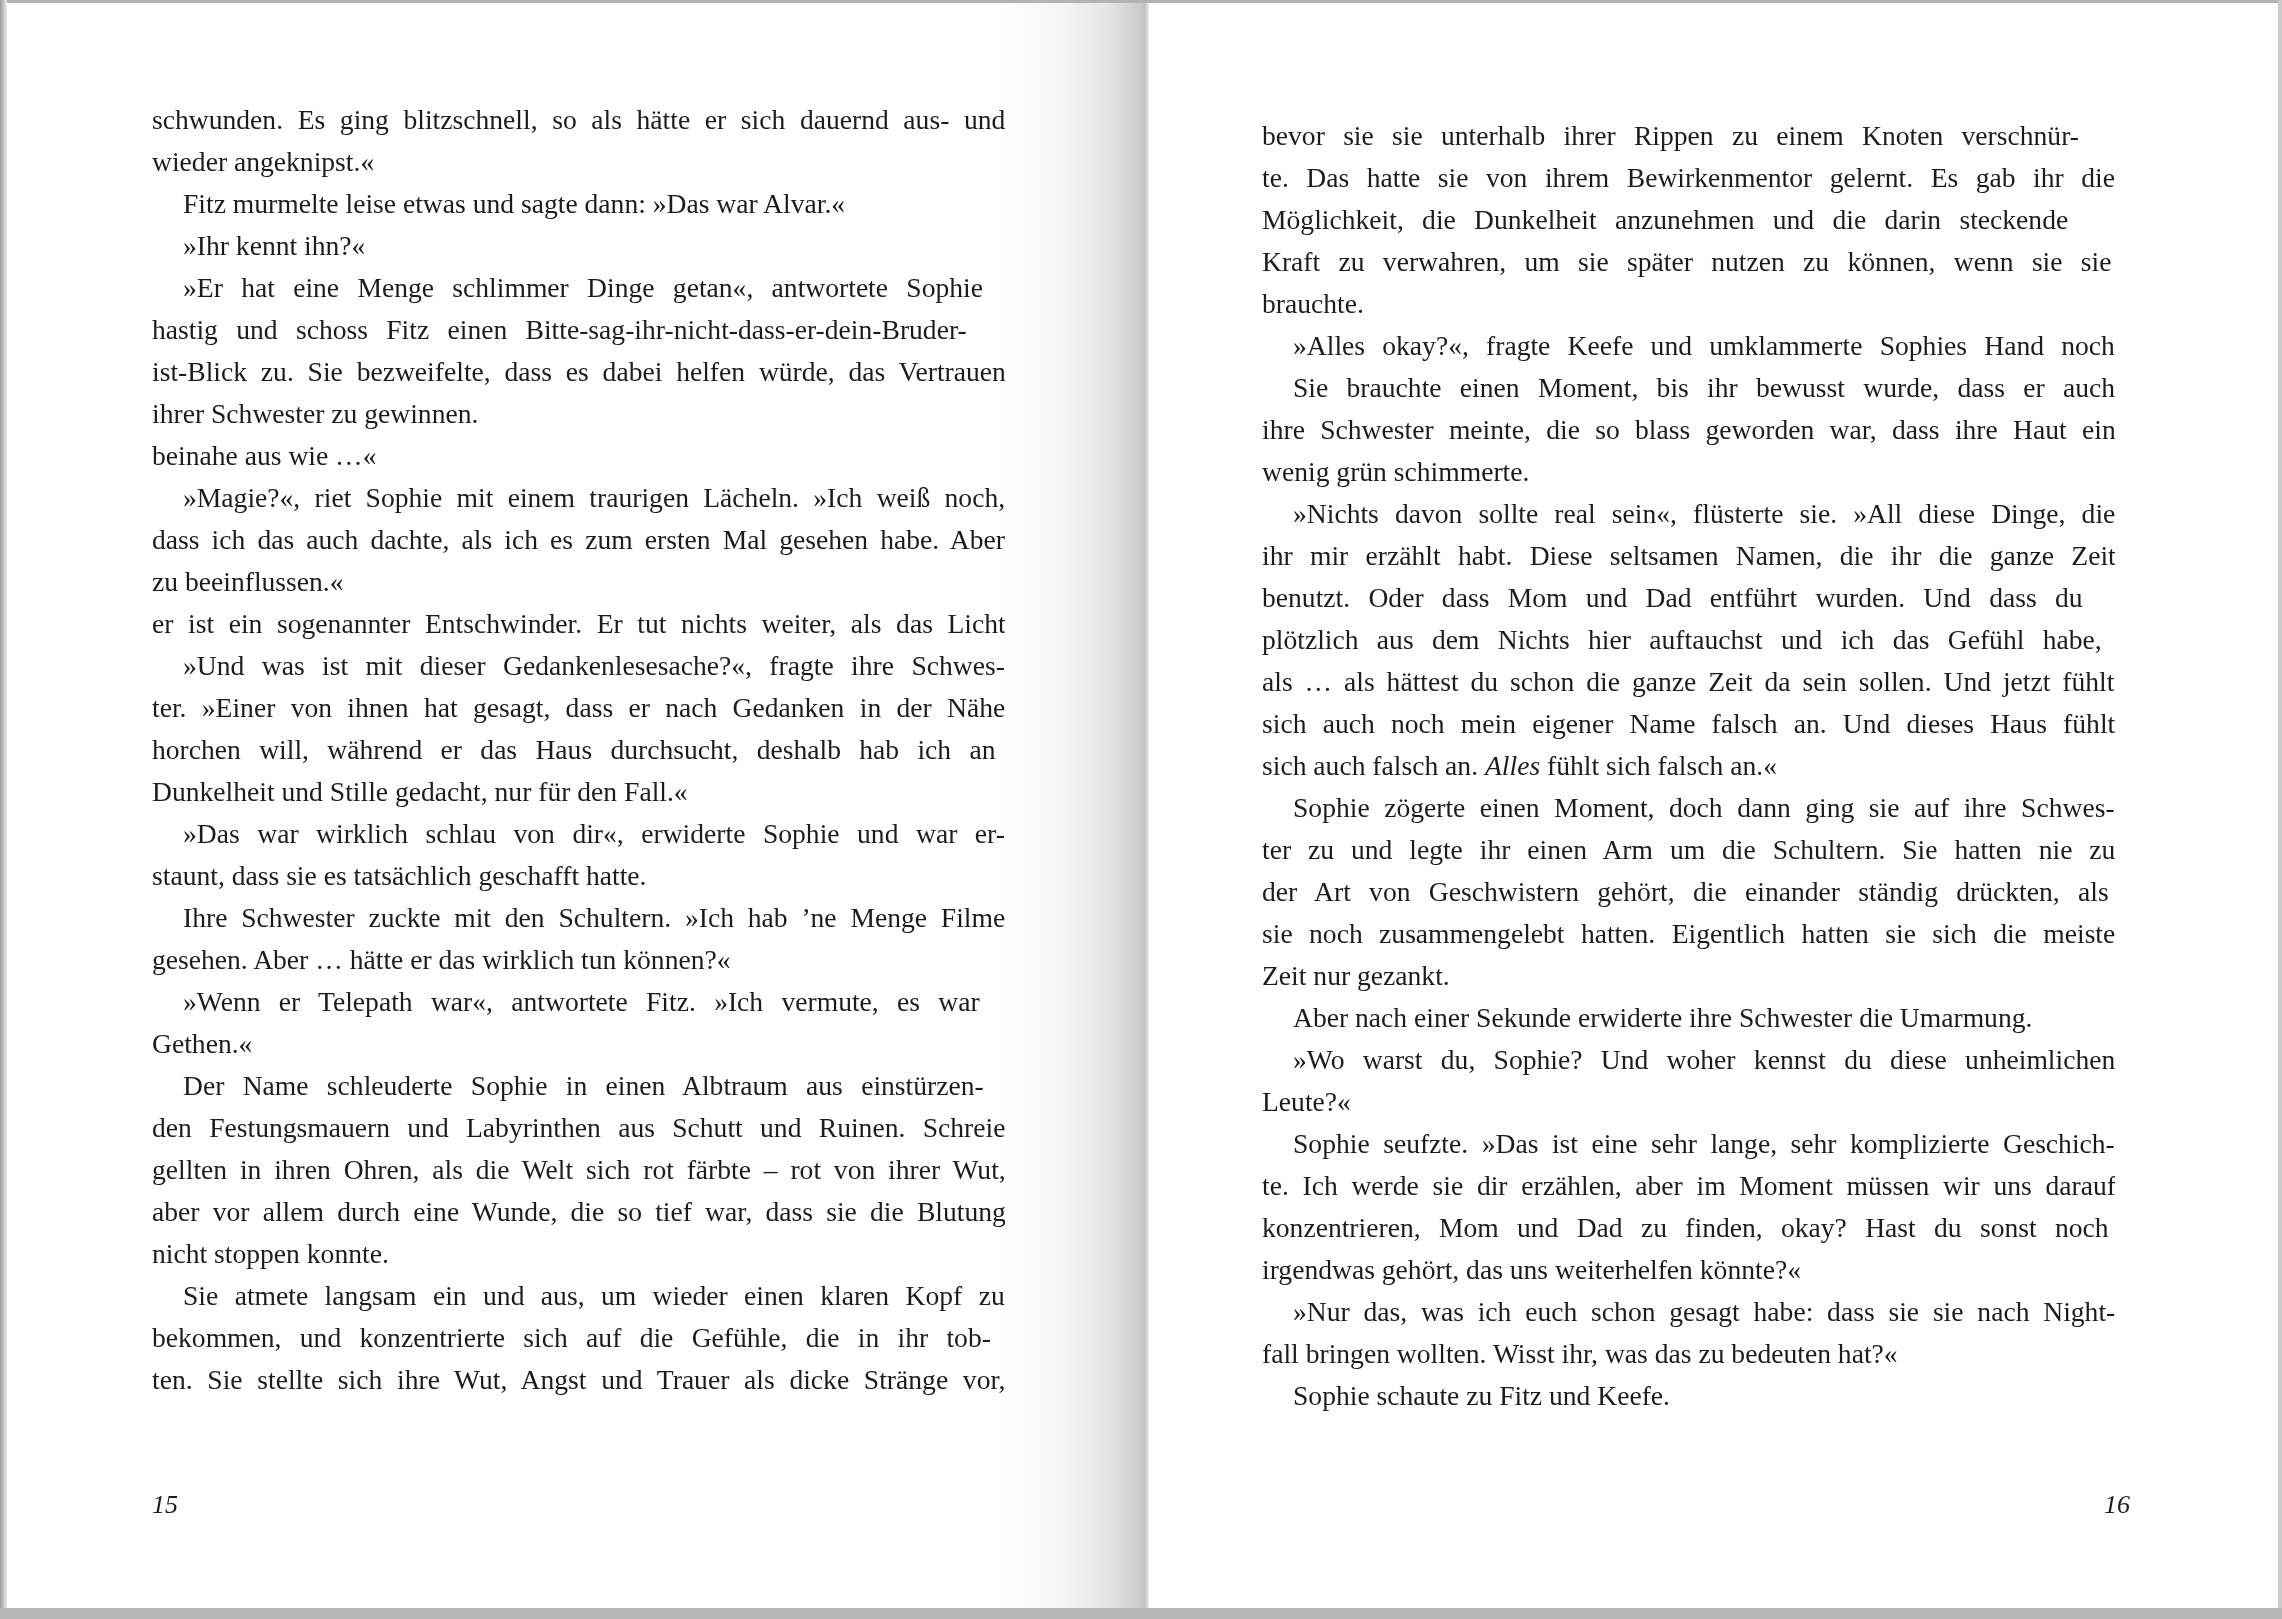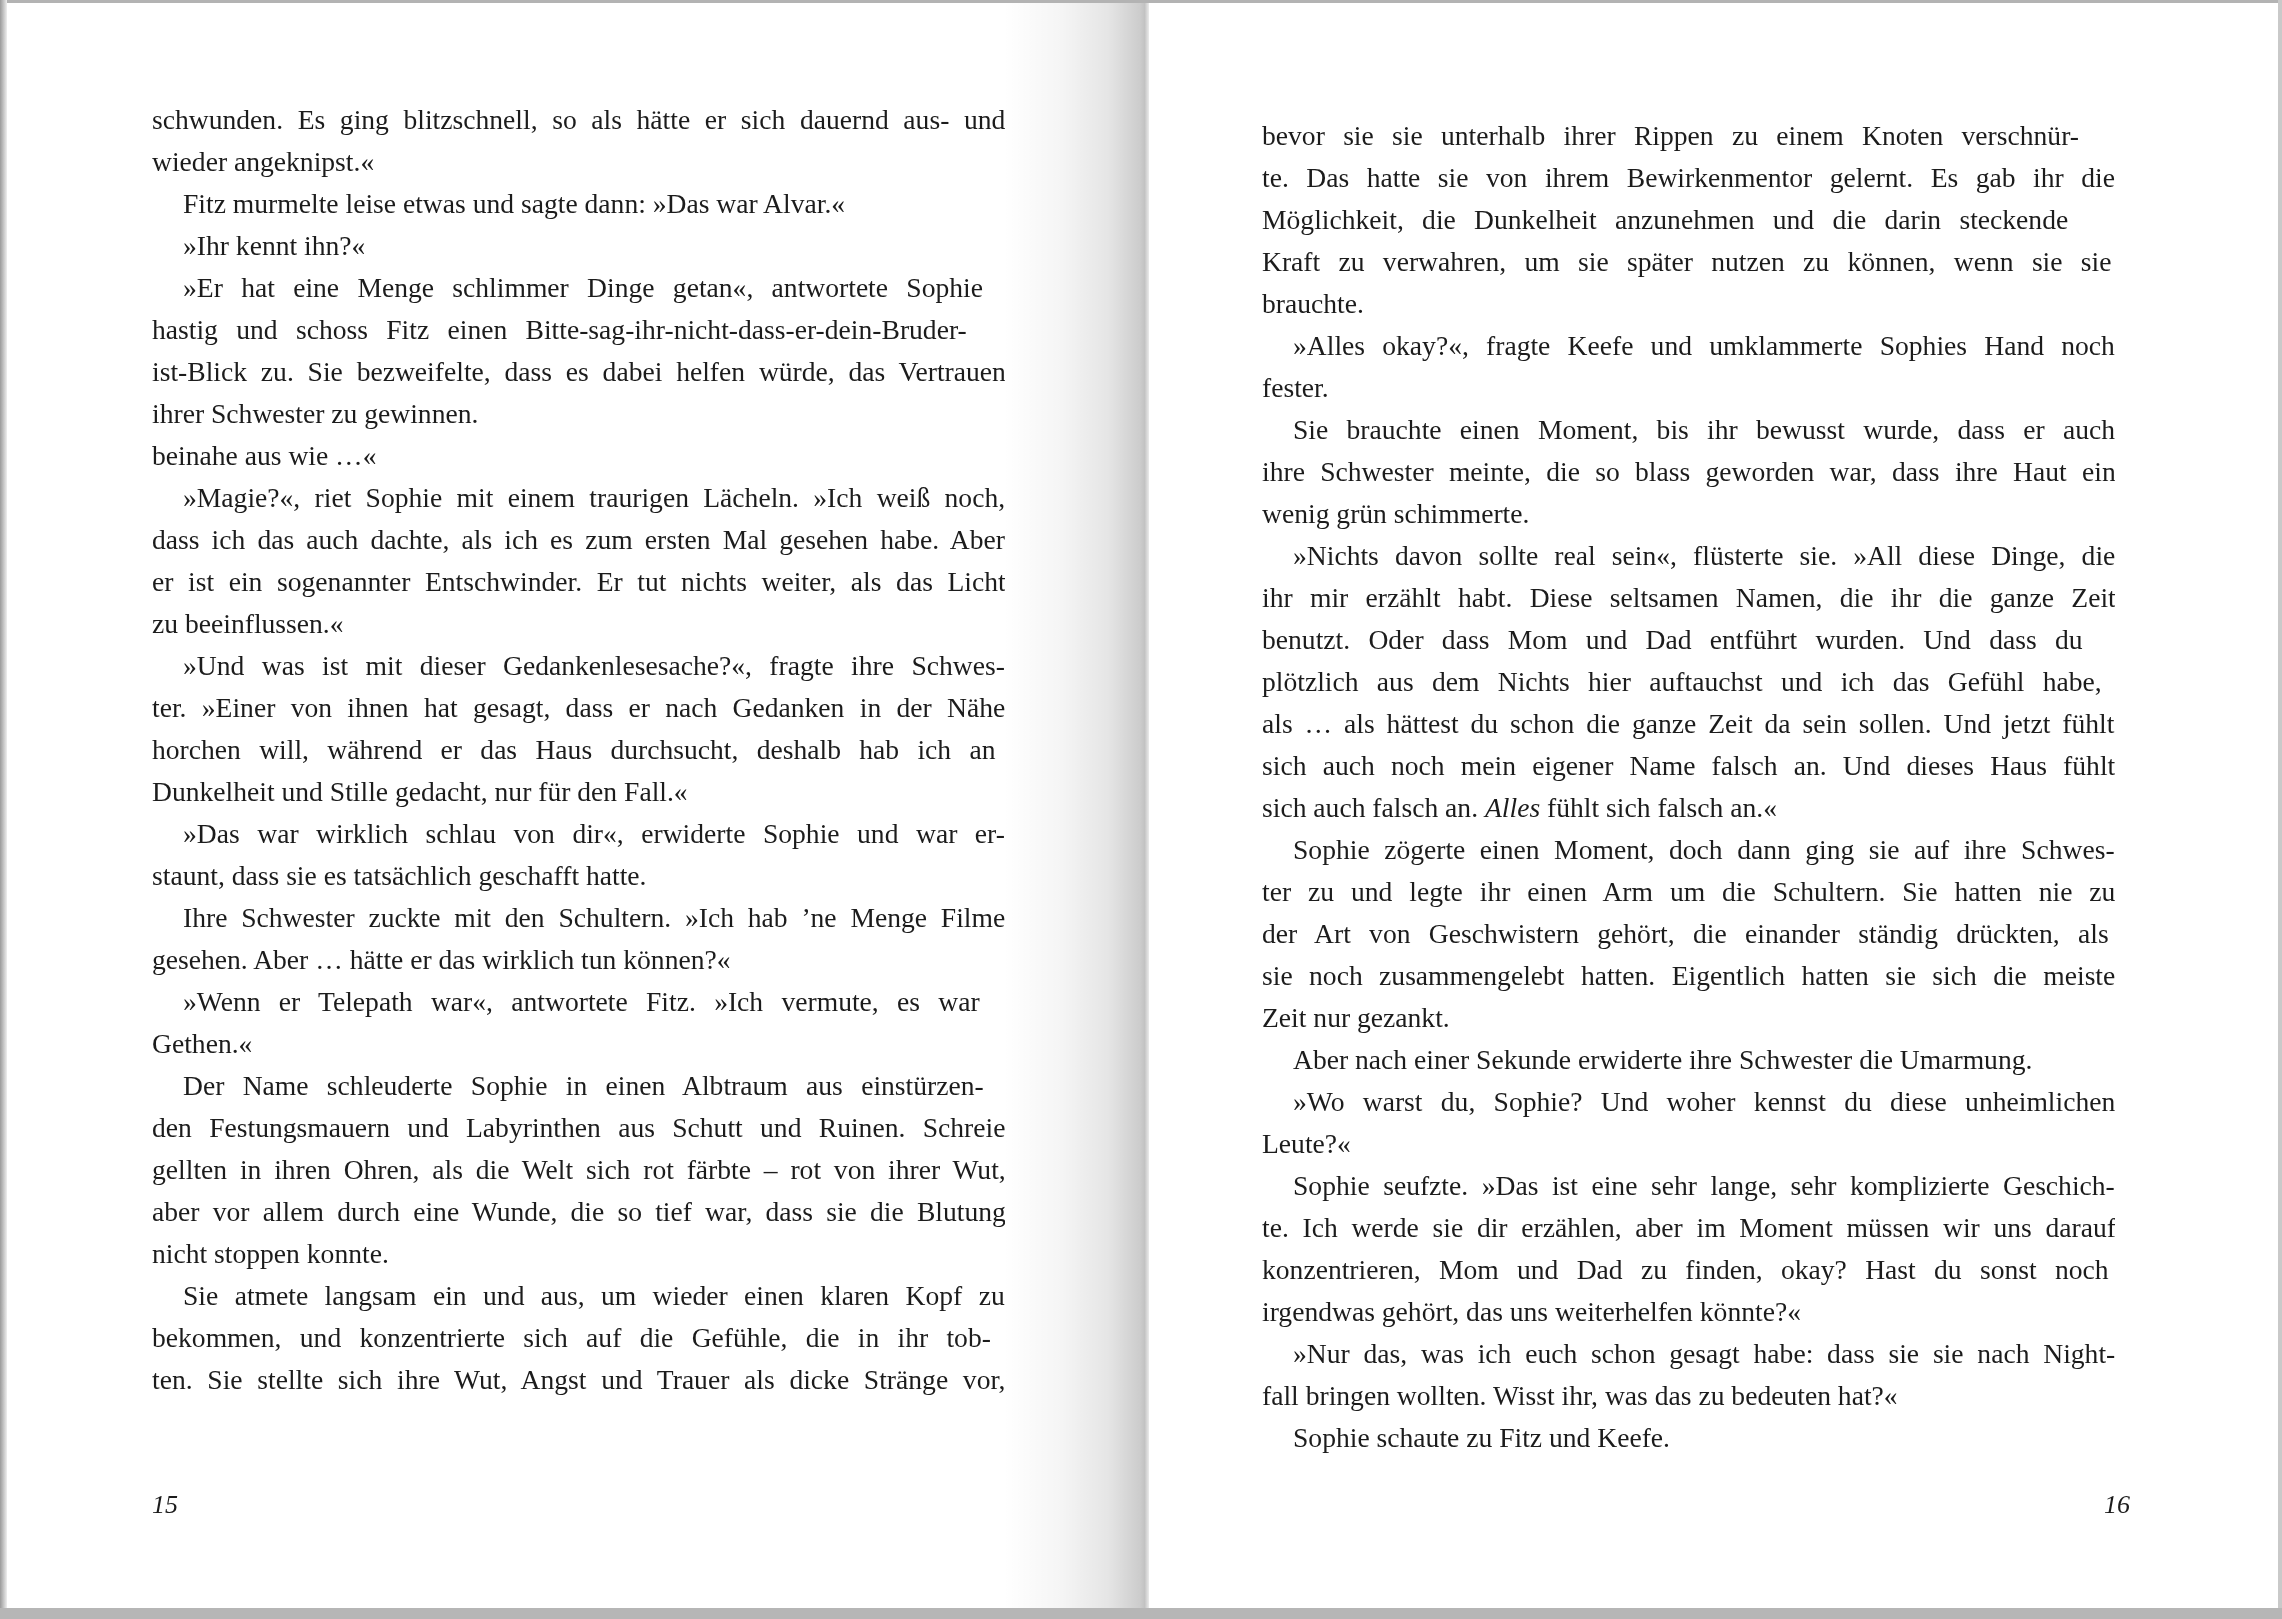--- a/index.html
+++ b/index.html
@@ -62,22 +62,22 @@
       <div class="line"><span style="word-spacing: 0px;">wieder angeknipst.«</span></div>
       <div class="line indent"><span style="word-spacing: 0px;">Fitz murmelte leise etwas und sagte dann: »Das war Alvar.«</span></div>
       <div class="line indent"><span style="word-spacing: 0px;">»Ihr kennt ihn?«</span></div>
       <div class="line indent"><span style="word-spacing: 11.4px;">»Er hat eine Menge schlimmer Dinge getan«, antwortete Sophie</span></div>
       <div class="line"><span style="word-spacing: 11.4px;">hastig und schoss Fitz einen Bitte-sag-ihr-nicht-dass-er-dein-Bruder-</span></div>
       <div class="line"><span style="word-spacing: 6.9px;">ist-Blick zu. Sie bezweifelte, dass es dabei helfen würde, das Vertrauen</span></div>
       <div class="line"><span style="word-spacing: 0px;">ihrer Schwester zu gewinnen.</span></div>
       <div class="line"><span style="word-spacing: 0px;">beinahe aus wie …«</span></div>
       <div class="line indent"><span style="word-spacing: 7.4px;">»Magie?«, riet Sophie mit einem traurigen Lächeln. »Ich weiß noch,</span></div>
       <div class="line"><span style="word-spacing: 5.2px;">dass ich das auch dachte, als ich es zum ersten Mal gesehen habe. Aber</span></div>
+      <div class="line"><span style="word-spacing: 0px;">zu beeinflussen.«</span></div>
       <div class="line"><span style="word-spacing: 7.7px;">er ist ein sogenannter Entschwinder. Er tut nichts weiter, als das Licht</span></div>
-      <div class="line"><span style="word-spacing: 0px;">zu beeinflussen.«</span></div>
       <div class="line indent"><span style="word-spacing: 10.5px;">»Und was ist mit dieser Gedankenlesesache?«, fragte ihre Schwes-</span></div>
       <div class="line"><span style="word-spacing: 8.4px;">ter. »Einer von ihnen hat gesagt, dass er nach Gedanken in der Nähe</span></div>
       <div class="line"><span style="word-spacing: 11.4px;">horchen will, während er das Haus durchsucht, deshalb hab ich an</span></div>
       <div class="line"><span style="word-spacing: 0px;">Dunkelheit und Stille gedacht, nur für den Fall.«</span></div>
       <div class="line indent"><span style="word-spacing: 10.6px;">»Das war wirklich schlau von dir«, erwiderte Sophie und war er-</span></div>
       <div class="line"><span style="word-spacing: 0px;">staunt, dass sie es tatsächlich geschafft hatte.</span></div>
       <div class="line indent"><span style="word-spacing: 6.9px;">Ihre Schwester zuckte mit den Schultern. »Ich hab ’ne Menge Filme</span></div>
       <div class="line"><span style="word-spacing: 0px;">gesehen. Aber … hätte er das wirklich tun können?«</span></div>
       <div class="line indent"><span style="word-spacing: 11.4px;">»Wenn er Telepath war«, antwortete Fitz. »Ich vermute, es war</span></div>
       <div class="line"><span style="word-spacing: 0px;">Gethen.«</span></div>
@@ -91,21 +91,20 @@
       <div class="line"><span style="word-spacing: 7.8px;">ten. Sie stellte sich ihre Wut, Angst und Trauer als dicke Stränge vor,</span></div>
     </div>
 
   <div class="page-text" id="right-lines">
       <div class="line"><span style="word-spacing: 11.4px;">bevor sie sie unterhalb ihrer Rippen zu einem Knoten verschnür-</span></div>
       <div class="line"><span style="word-spacing: 10.6px;">te. Das hatte sie von ihrem Bewirkenmentor gelernt. Es gab ihr die</span></div>
       <div class="line"><span style="word-spacing: 11.4px;">Möglichkeit, die Dunkelheit anzunehmen und die darin steckende</span></div>
       <div class="line"><span style="word-spacing: 11.4px;">Kraft zu verwahren, um sie später nutzen zu können, wenn sie sie</span></div>
       <div class="line"><span style="word-spacing: 0px;">brauchte.</span></div>
       <div class="line indent"><span style="word-spacing: 10.3px;">»Alles okay?«, fragte Keefe und umklammerte Sophies Hand noch</span></div>
-      <div class="line"><span style="word-spacing: 0px;">fester.</span></div>
       <div class="line indent"><span style="word-spacing: 11.4px;">Sie brauchte einen Moment, bis ihr bewusst wurde, dass er auch</span></div>
       <div class="line"><span style="word-spacing: 8.4px;">ihre Schwester meinte, die so blass geworden war, dass ihre Haut ein</span></div>
       <div class="line"><span style="word-spacing: 0px;">wenig grün schimmerte.</span></div>
       <div class="line indent"><span style="word-spacing: 9.2px;">»Nichts davon sollte real sein«, flüsterte sie. »All diese Dinge, die</span></div>
       <div class="line"><span style="word-spacing: 10.4px;">ihr mir erzählt habt. Diese seltsamen Namen, die ihr die ganze Zeit</span></div>
       <div class="line"><span style="word-spacing: 11.4px;">benutzt. Oder dass Mom und Dad entführt wurden. Und dass du</span></div>
       <div class="line"><span style="word-spacing: 11.4px;">plötzlich aus dem Nichts hier auftauchst und ich das Gefühl habe,</span></div>
       <div class="line"><span style="word-spacing: 5px;">als … als hättest du schon die ganze Zeit da sein sollen. Und jetzt fühlt</span></div>
       <div class="line"><span style="word-spacing: 9.3px;">sich auch noch mein eigener Name falsch an. Und dieses Haus fühlt</span></div>
       <div class="line"><span style="word-spacing: 0px;">sich auch falsch an. <i>Alles</i> fühlt sich falsch an.«</span></div>

